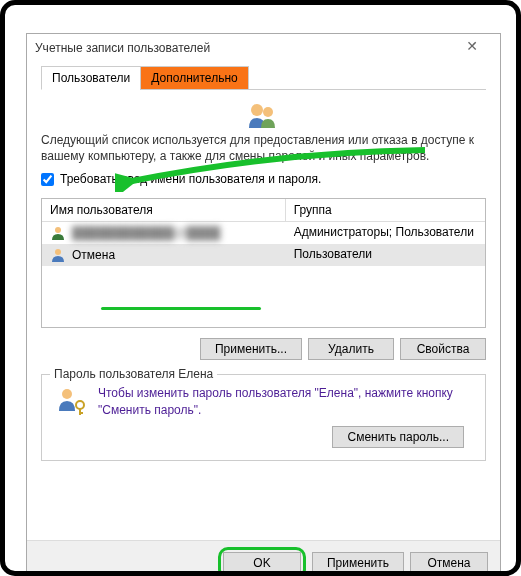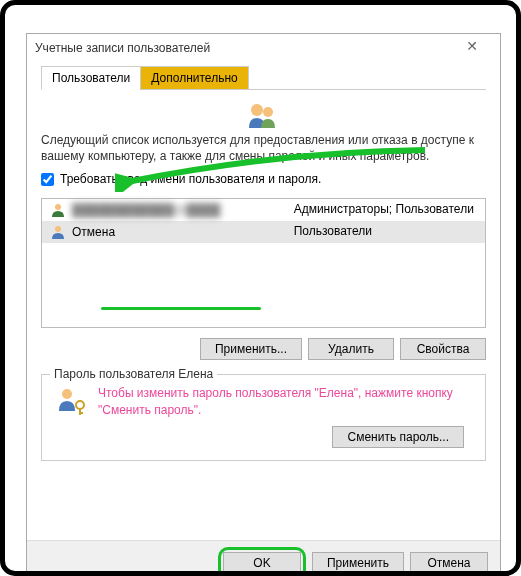--- a/index.html
+++ b/index.html
@@ -42,21 +42,21 @@
     padding: 4px 14px 10px 14px;
   }
   .tabs {
     display: flex;
     border-bottom: 1px solid #ccc;
     margin-bottom: 8px;
   }
   .tab {
     padding: 4px 10px;
     border: 1px solid #ccc;
-    background: #eab308;
+    background: #f97316;
     margin-right: -1px;
     margin-bottom: -1px;
     cursor: pointer;
   }
   .tab.active {
     background: #fff;
     border-bottom: 1px solid #fff;
   }
   .desc-row {
     display: flex;
@@ -145,21 +145,21 @@
     top: -8px; left: 8px;
     background: #fff;
     padding: 0 4px;
     color: #333;
   }
   .pw-row {
     display: flex;
     align-items: flex-start;
     margin-bottom: 8px;
   }
-  .pw-row .txt { flex: 1; color: #ec4899; line-height: 1.35; }
+  .pw-row .txt { flex: 1; color: #4c1d95; line-height: 1.35; }
   .pw-icon {
     width: 32px; height: 32px;
     margin-right: 10px; margin-left: 2px;
     flex-shrink: 0;
   }
   .pw-btn-row { text-align: right; }
   .bottom-bar {
     position: absolute;
     left: 0; right: 0; bottom: 0;
     height: 44px;
@@ -218,20 +218,24 @@
       <span class="desc-text">Следующий список используется для предоставления или отказа в доступе к вашему компьютеру, а также для смены паролей и иных параметров.</span>
     </div>
 
     <label class="checkbox-row">
       <input type="checkbox" checked="" style="">
       <span>Требовать ввод имени пользователя и пароля.</span>
     </label>
 
 
     <div class="user-table">
+      <div class="user-table-head">
+        <div class="col-name">Имя пользователя</div>
+        <div class="col-group">Группа</div>
+      </div>
       <div class="user-row">
         <div class="user-cell-name">
           <span class="user-mini-icon">
             <svg viewBox="0 0 16 16" width="16" height="16">
                 <circle cx="8" cy="5" r="3" fill="#f4c07a"></circle>
                 <path d="M2 15 Q2 9 8 9 Q14 9 14 15 Z" fill="#3a7a3a"></path>
               </svg>
           </span>
           <span class="blurred">████████████@████</span>
         </div>

